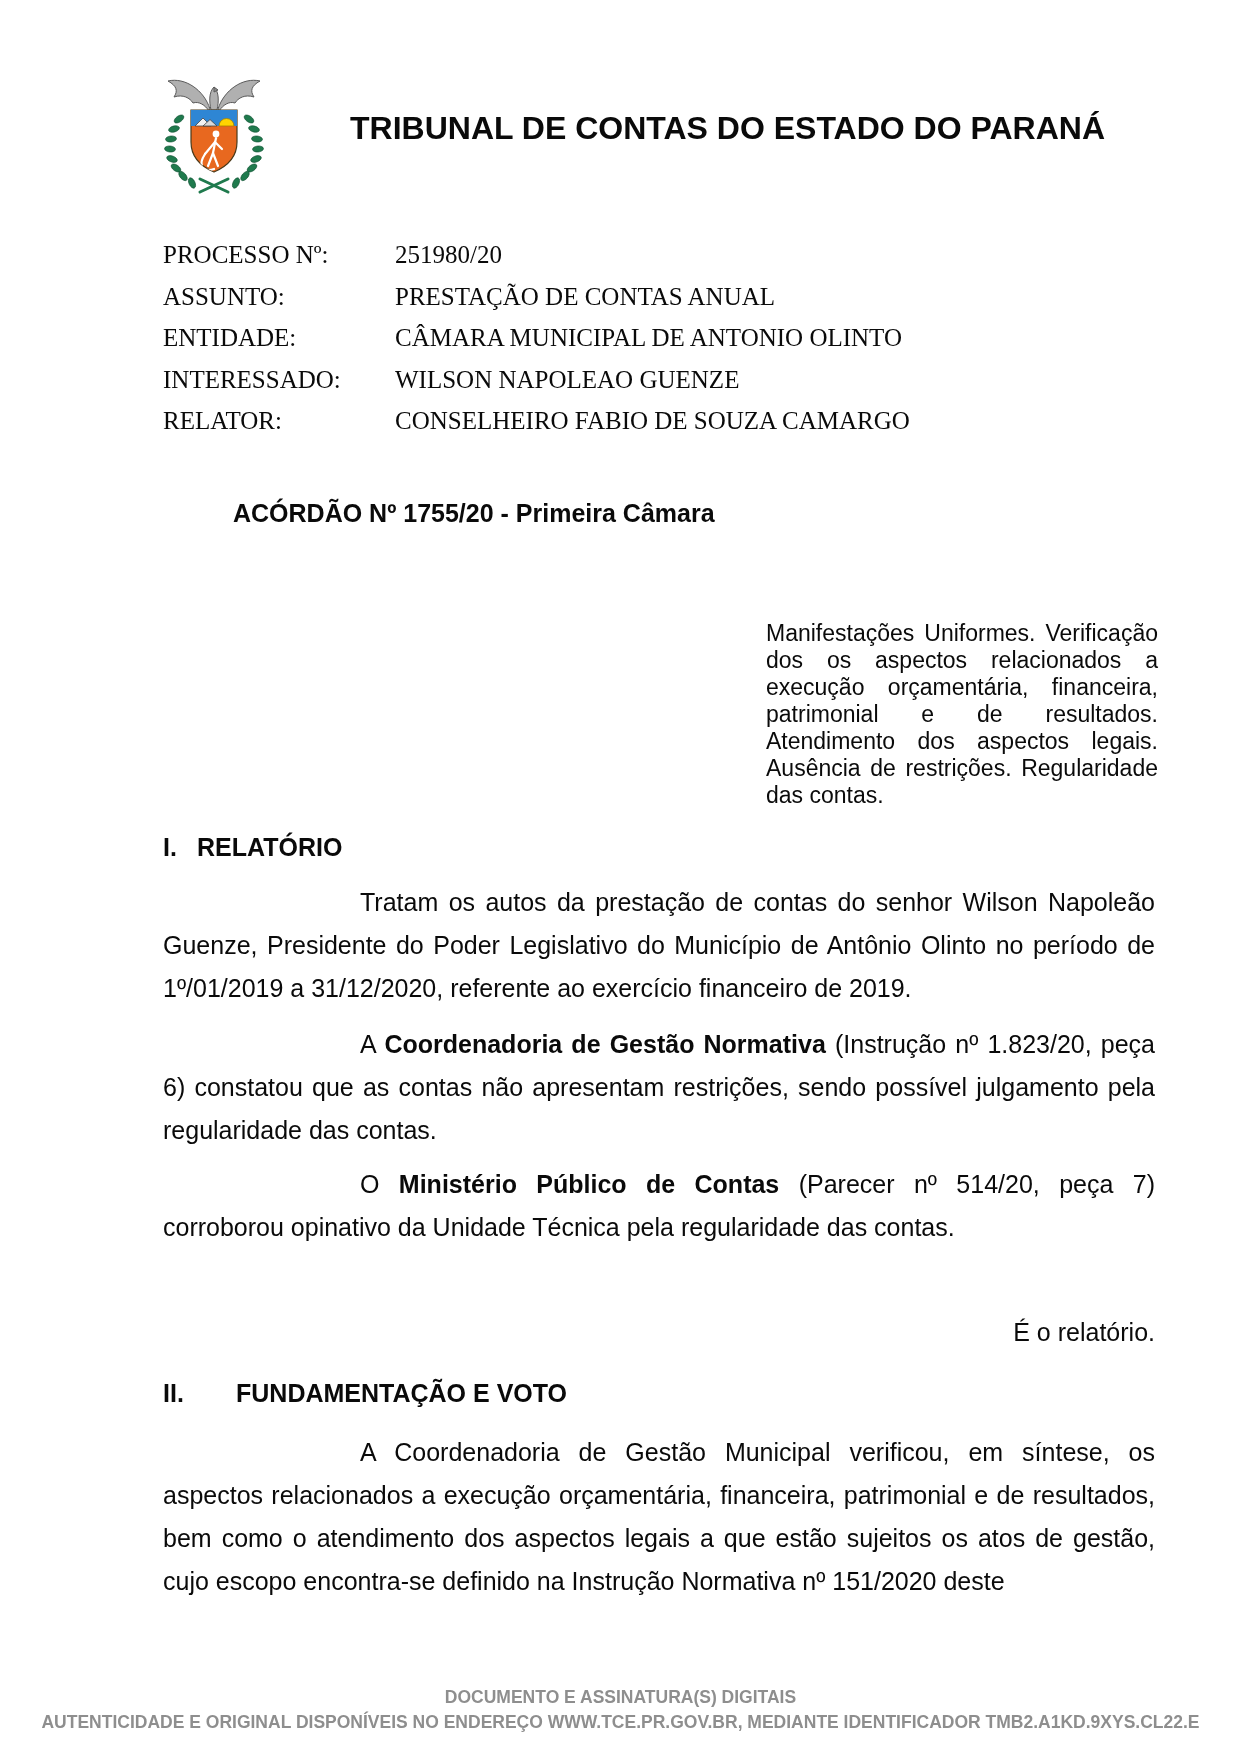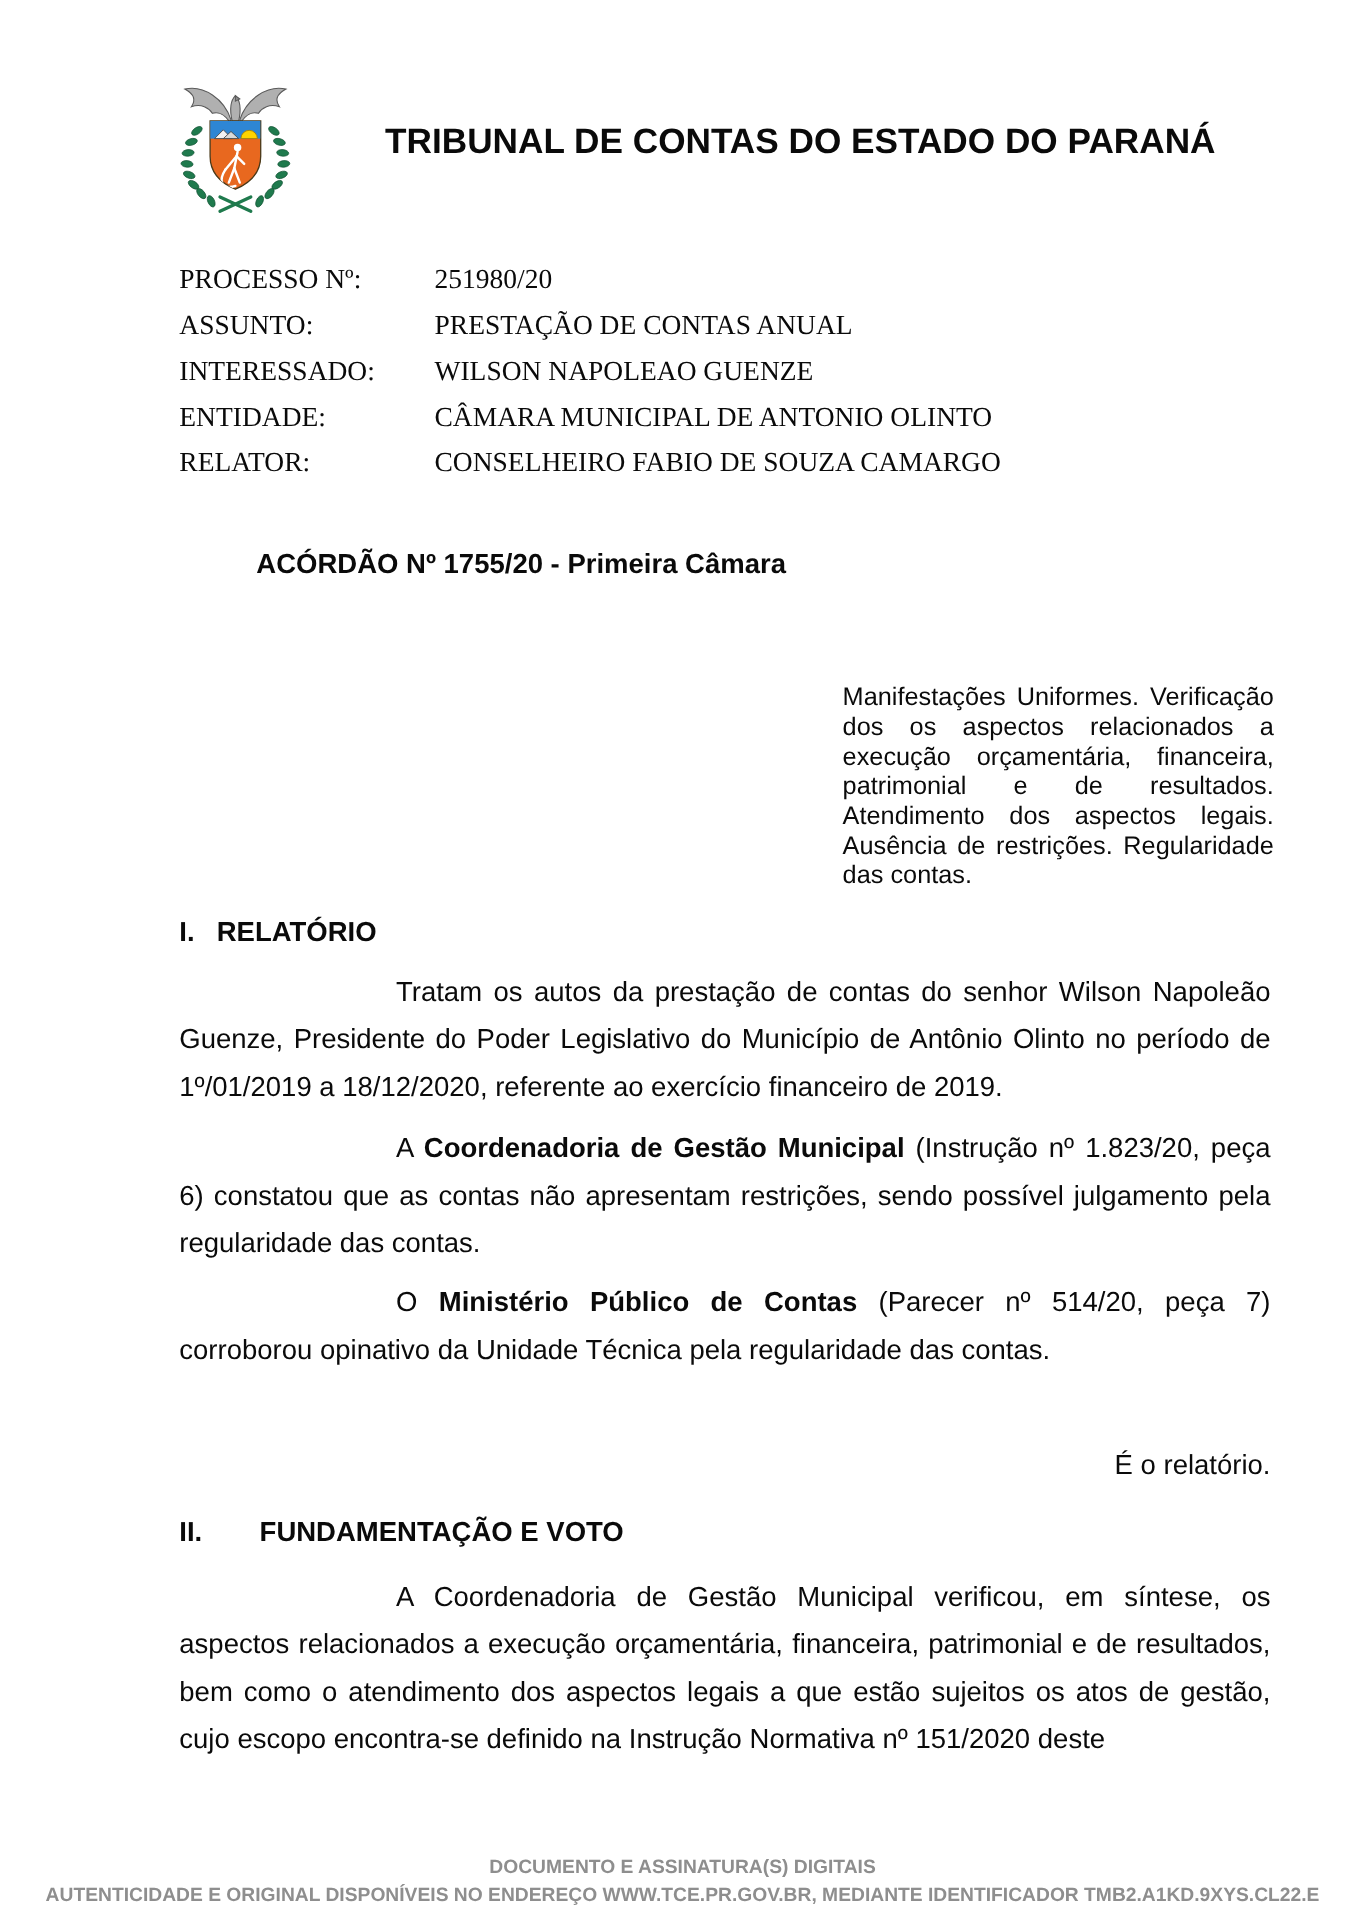--- a/index.html
+++ b/index.html
@@ -175,45 +175,45 @@
   <div class="process-block">
     <div class="process-row">
       <span class="process-label">PROCESSO Nº:</span>
       <span class="process-value">251980/20</span>
     </div>
     <div class="process-row">
       <span class="process-label">ASSUNTO:</span>
       <span class="process-value">PRESTAÇÃO DE CONTAS ANUAL</span>
     </div>
     <div class="process-row">
+      <span class="process-label">ENTIDADE:</span>
+      <span class="process-value">CÂMARA MUNICIPAL DE ANTONIO OLINTO</span>
+    </div>
+    <div class="process-row">
       <span class="process-label">INTERESSADO:</span>
       <span class="process-value">WILSON NAPOLEAO GUENZE</span>
-    </div>
-    <div class="process-row">
-      <span class="process-label">ENTIDADE:</span>
-      <span class="process-value">CÂMARA MUNICIPAL DE ANTONIO OLINTO</span>
     </div>
     <div class="process-row">
       <span class="process-label">RELATOR:</span>
       <span class="process-value">CONSELHEIRO FABIO DE SOUZA CAMARGO</span>
     </div>
   </div>
 
   <div class="acordao-title">ACÓRDÃO Nº 1755/20 - Primeira Câmara</div>
 
   <div class="ementa">Manifestações Uniformes. Verificação dos os aspectos relacionados a execução orçamentária, financeira, patrimonial e de resultados. Atendimento dos aspectos legais. Ausência de restrições. Regularidade das contas.</div>
 
   <div class="sec-heading sec1">
     <span class="sec-num">I.</span>
     <span>RELATÓRIO</span>
   </div>
 
-  <p class="par indent p1">Tratam os autos da prestação de contas do senhor Wilson Napoleão Guenze, Presidente do Poder Legislativo do Município de Antônio Olinto no período de 1º/01/2019 a 18/12/2020, referente ao exercício financeiro de 2019.</p>
-
-  <p class="par indent p2"><span>A </span><b>Coordenadoria de Gestão Municipal</b><span> (Instrução nº 1.823/20, peça 6) constatou que as contas não apresentam restrições, sendo possível julgamento pela regularidade das contas.</span></p>
+  <p class="par indent p1">Tratam os autos da prestação de contas do senhor Wilson Napoleão Guenze, Presidente do Poder Legislativo do Município de Antônio Olinto no período de 1º/01/2019 a 31/12/2020, referente ao exercício financeiro de 2019.</p>
+
+  <p class="par indent p2"><span>A </span><b>Coordenadoria de Gestão Normativa</b><span> (Instrução nº 1.823/20, peça 6) constatou que as contas não apresentam restrições, sendo possível julgamento pela regularidade das contas.</span></p>
 
   <p class="par indent p3"><span>O </span><b>Ministério Público de Contas</b><span> (Parecer nº 514/20, peça 7) corroborou opinativo da Unidade Técnica pela regularidade das contas.</span></p>
 
   <p class="par indent p4">É o relatório.</p>
 
   <div class="sec-heading sec2">
     <span class="sec-num">II.</span>
     <span>FUNDAMENTAÇÃO E VOTO</span>
   </div>
 

